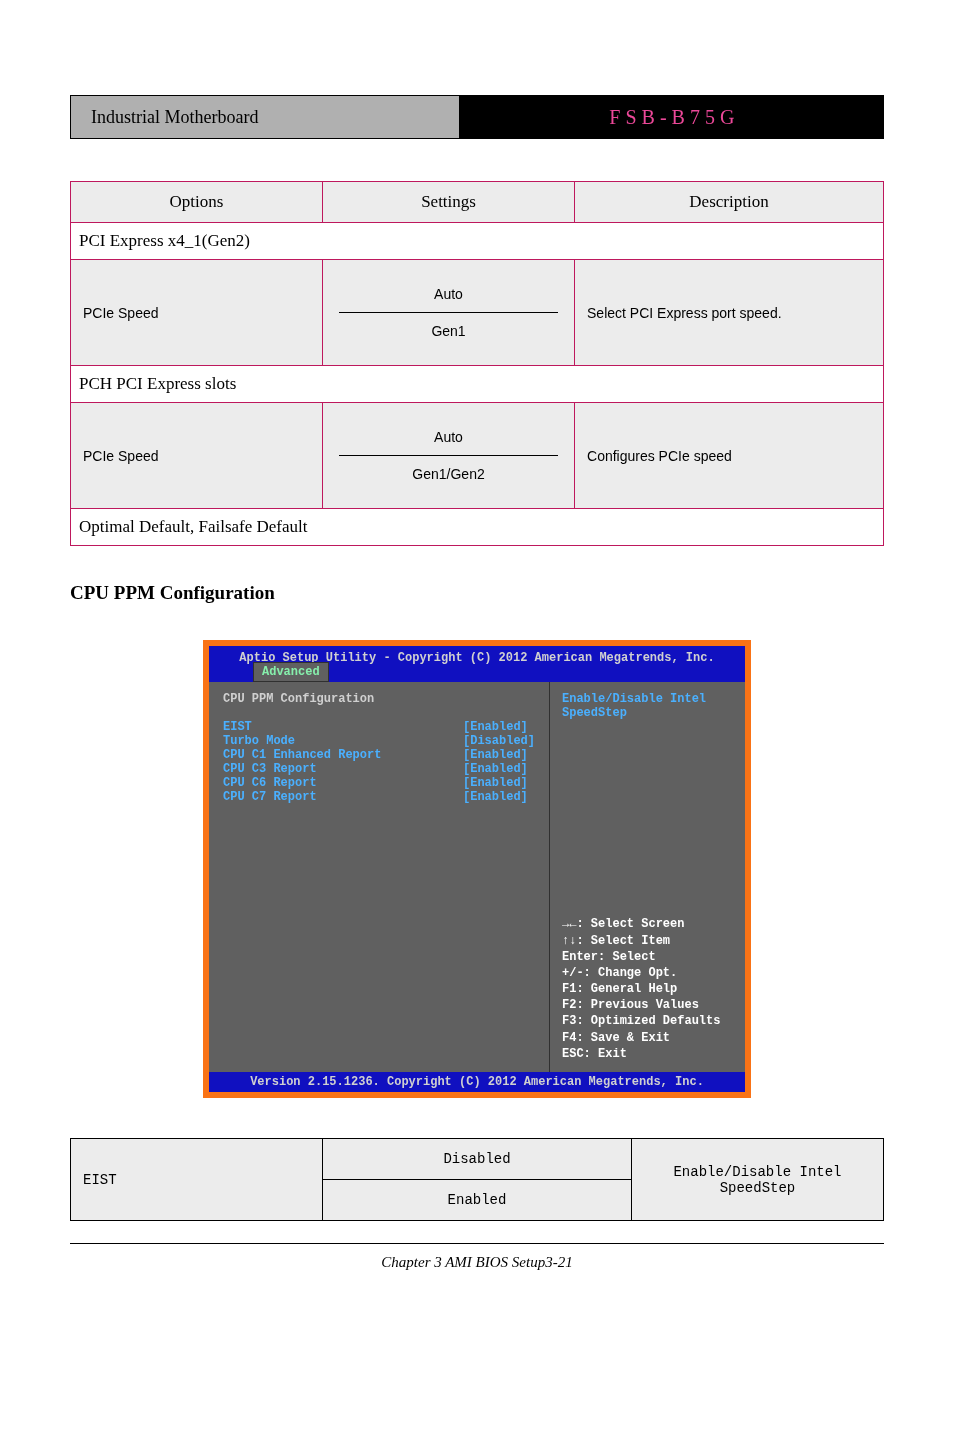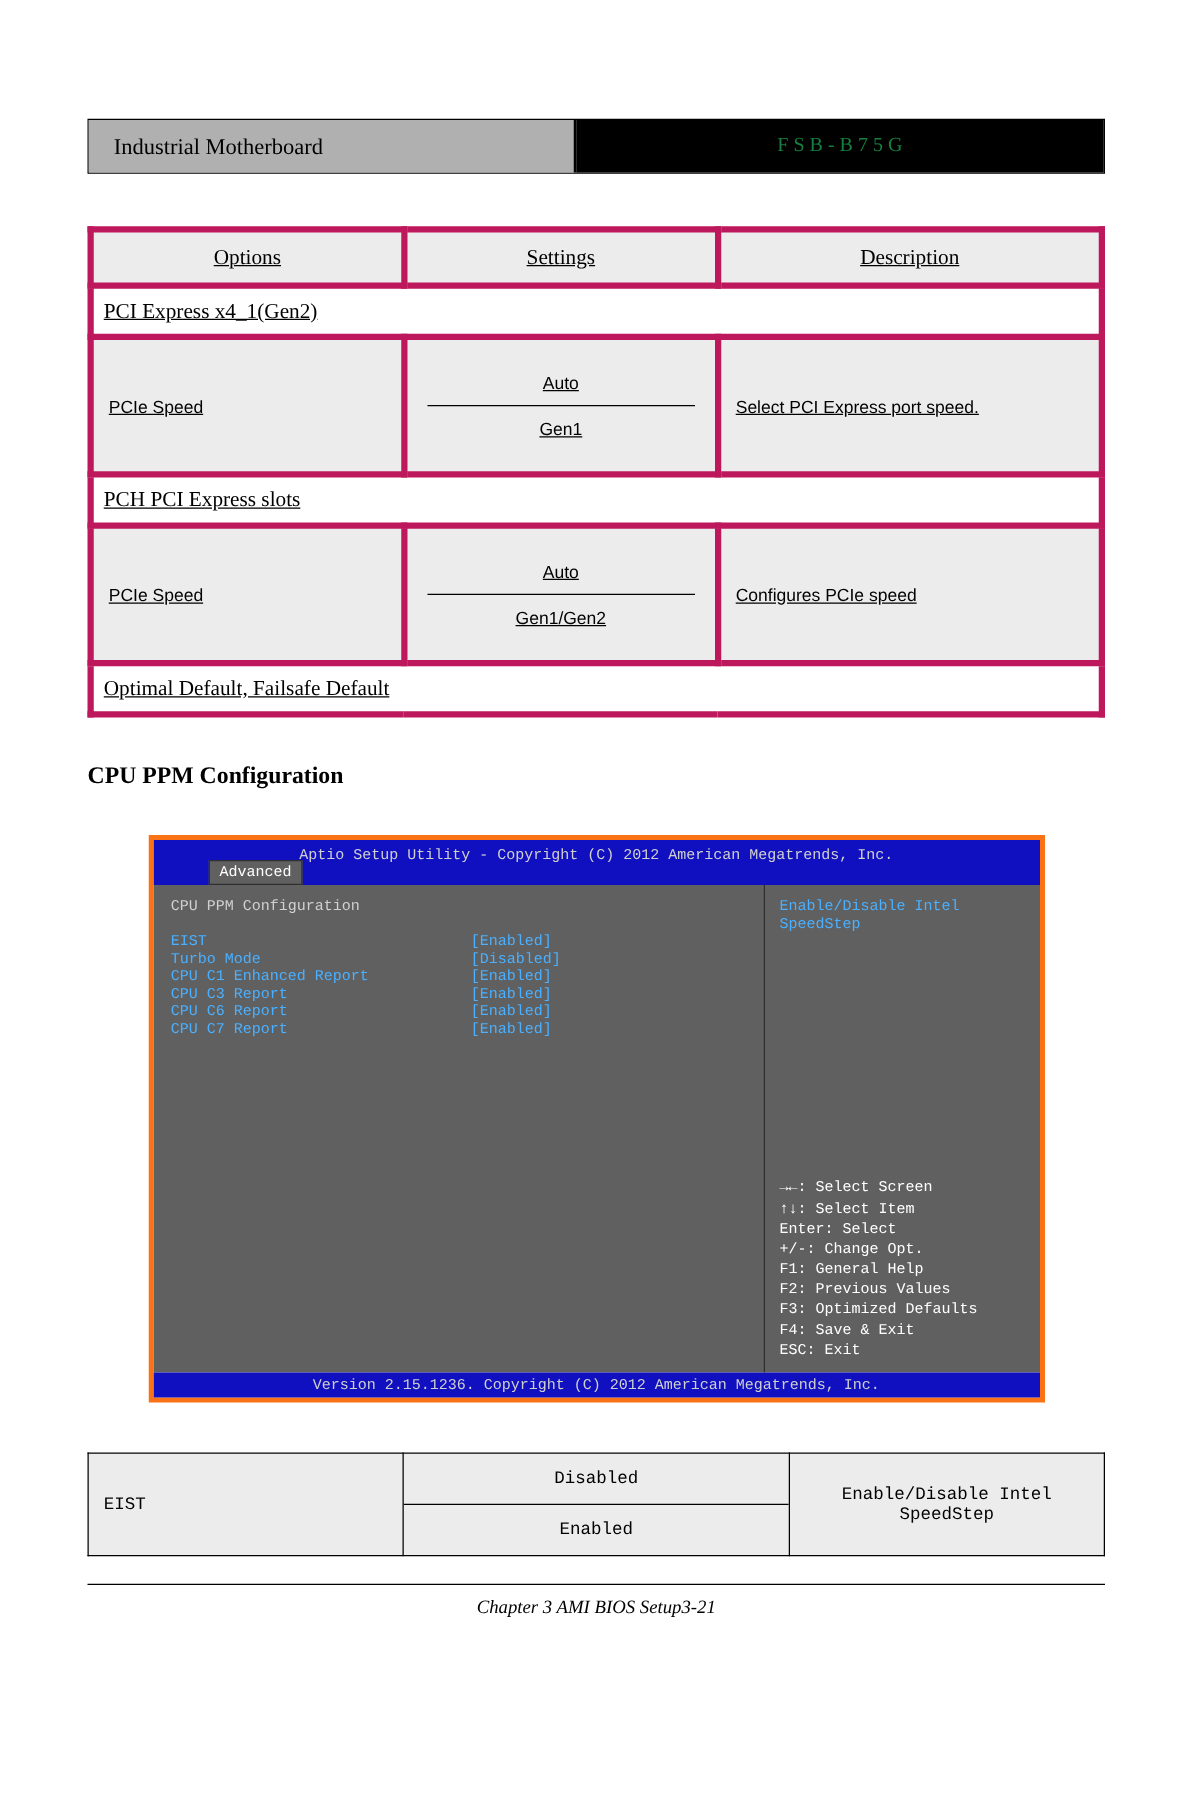--- a/index.html
+++ b/index.html
@@ -2,40 +2,40 @@
 <html><head>
 <meta charset="utf-8">
 <style>
   * { box-sizing: border-box; margin: 0; padding: 0; }
   body { font-family: Arial, sans-serif; font-size: 14px; width: 954px; margin: 0 auto; background: #fff; color: #000; }
   .page { padding: 0 70px 60px 70px; }
 
   
   .header-bar { display: flex; margin-top: 95px; height: 44px; border: 1px solid #000; }
   .header-left { flex: 0 0 48%; background: #b0b0b0; border-right: 2px solid #000; display: flex; align-items: center; padding-left: 20px; font-family: Georgia, 'Times New Roman', serif; font-size: 18px; text-align: right; }
-  .header-right { flex: 1; background: #000; color: #15803d; display: flex; align-items: center; justify-content: center; font-family: Georgia, 'Times New Roman', serif; font-size: 16px; }
+  .header-right { flex: 1; background: #000; color: #ec4899; display: flex; align-items: center; justify-content: center; font-family: Georgia, 'Times New Roman', serif; font-size: 20px; }
 
   
   .opt-table { width: 100%; border-collapse: collapse; margin-top: 42px; border: 1px solid #000; }
-  .opt-table th, .opt-table td { border: 5px solid #be185d; padding: 10px 12px; vertical-align: middle; text-decoration: underline; }
+  .opt-table th, .opt-table td { border: 1px solid #be185d; padding: 10px 12px; vertical-align: middle; }
   .opt-table th { background: #ececec; font-weight: normal; font-family: Georgia, 'Times New Roman', serif; font-size: 17px; }
   .opt-table .section-row th { background: #fff; text-align: left; font-weight: normal; padding: 8px 8px; }
   .opt-col-left { width: 31%; }
   .opt-col-mid { width: 31%; }
   .opt-col-right { width: 38%; }
   .inner-split { padding: 16px !important; }
   .inner-split .sub { padding: 10px 12px; border-bottom: 1px solid #000; display:flex; justify-content:center; }
   .inner-split .sub:last-child { border-bottom: none; }
   .grey { background: #ececec; }
 
   
-  .bios-wrap { margin: 36px auto 0 auto; width: 717px; border: 4px solid #f97316; font-family: 'Courier New', monospace; font-size: 12px; color: #d0d0d0; }
+  .bios-wrap { margin: 36px auto 0 auto; width: 548px; border: 6px solid #f97316; font-family: 'Courier New', monospace; font-size: 12px; color: #d0d0d0; font-weight: bold; }
   .bios-titlebar { background: #1010c0; color: #d0d0d0; text-align: center; padding: 3px 0; font-size: 12px; position: relative; height: 36px; }
   .bios-titlebar .line1 { padding-top: 2px; }
-  .bios-tab { position: absolute; left: 44px; bottom: 0; background: #606060; color: #ffffff; padding: 2px 8px; border:1px solid #303030; font-size:12px; }
+  .bios-tab { position: absolute; left: 44px; bottom: 0; background: #606060; color: #86efac; padding: 2px 8px; border:1px solid #303030; font-size:12px; }
   .bios-body { display: flex; background: #606060; height: 390px; }
   .bios-left { flex: 1; padding: 10px 14px; border-right: 1px solid #303030; }
   .bios-left .hdr { color: #d0d0d0; margin-bottom: 14px; }
   .bios-item { display: flex; color: #4ab0ff; }
   .bios-item .lbl { flex: 0 0 240px; }
   .bios-item .val { }
   .bios-right { flex: 0 0 220px; padding: 10px 12px; display: flex; flex-direction: column; }
   .bios-right .help-top { color: #4ab0ff; margin-bottom: auto; }
   .bios-right .keys { color: #ffffff; line-height: 1.35; }
   .bios-footer { background: #1010c0; color: #d0d0d0; text-align: center; padding: 3px 16px; font-size: 12px; }

